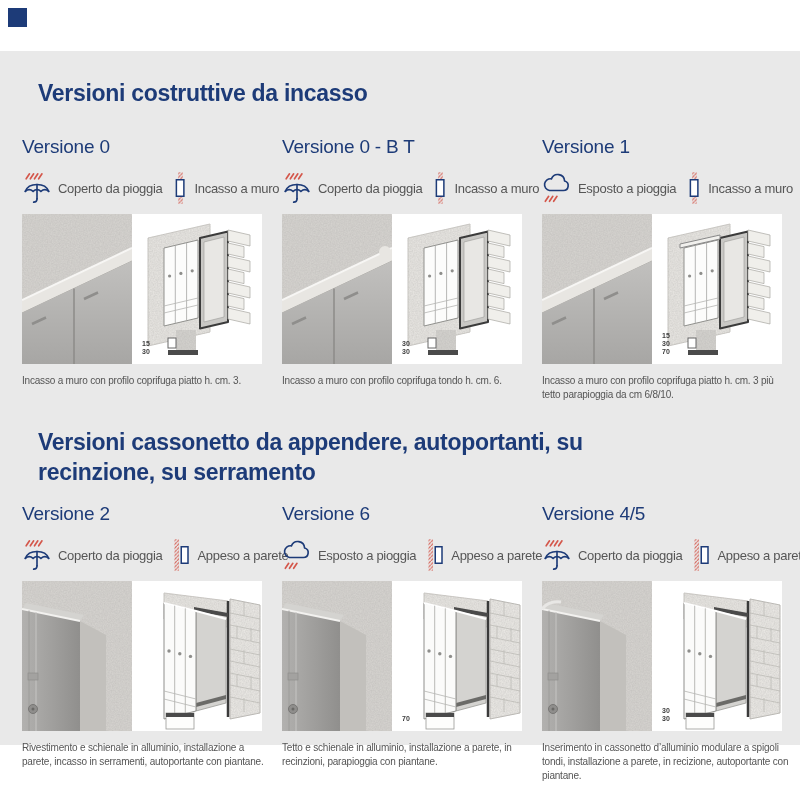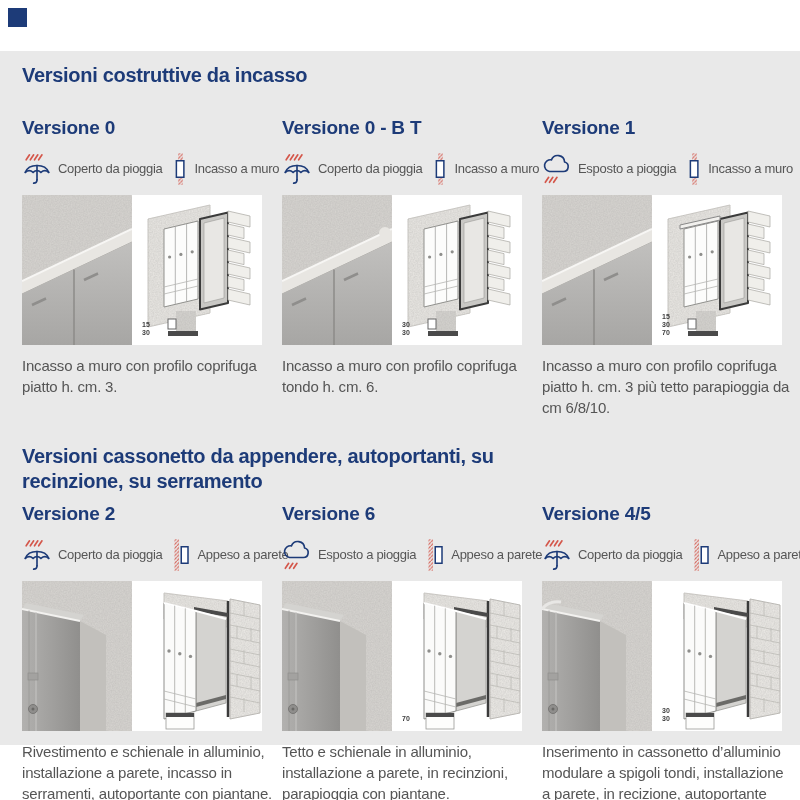--- a/index.html
+++ b/index.html
@@ -8,38 +8,38 @@
     font-family:"Liberation Sans", sans-serif;
     -webkit-font-smoothing:antialiased;
   }
   .topband{height:51px;background:#ffffff;position:relative}
   .corner-square{position:absolute;left:8px;top:8px;width:19px;height:19px;background:#1d3b78}
   .content{
     background:#e9e9e9;height:694px;box-sizing:border-box;
     padding:12px 18px 0 22px;
   }
   .sec-heading{
-    color:#1d3b78;font-size:20px;font-weight:700;margin:0;
+    color:#1d3b78;font-size:23px;font-weight:700;margin:16px;
     letter-spacing:-0.3px;line-height:1.28;
   }
   .sec-heading.second{margin-top:26px;max-width:560px}
   .cards{display:grid;grid-template-columns:240px 240px 240px;column-gap:20px;margin-top:28px}
   .cards.second{margin-top:8px}
-  .vtitle{color:#1d3b78;font-size:19px;font-weight:700;margin:0 0 9px;letter-spacing:-0.2px}
+  .vtitle{color:#1d3b78;font-size:19px;font-weight:400;margin:0 0 9px;letter-spacing:-0.2px}
   .iconrow{display:flex;align-items:center;height:42px;margin-bottom:5px}
   .ig{display:flex;align-items:center}
   .ig2{margin-left:11px}
   .ilabel{font-size:13px;color:#565656;letter-spacing:-0.3px;margin-left:6px;white-space:nowrap}
   .panel{width:240px;height:150px;background:#ffffff;display:flex;position:relative}
   .ph{width:110px;height:150px;display:block;flex:none}
   .drawing{position:relative;width:126px;height:150px;margin-left:auto}
   .drawing svg{width:126px;height:150px;display:block}
   .dims{position:absolute;left:6px;bottom:8px;display:flex;flex-direction:column}
   .dim{font-size:7px;line-height:8px;color:#3d3d3d;font-weight:700}
-  .caption{width:252px;font-size:15px;line-height:1.4;color:#555555;letter-spacing:-0.2px;margin:10px 0 0}
+  .caption{width:252px;font-size:10px;line-height:1.4;color:#555555;letter-spacing:-0.2px;margin:10px 0 0}
   .icon-svg{display:block}
 </style>
 </head>
 <body>
 
 <svg width="0" height="0" style="position:absolute" aria-hidden="true">
   <defs>
     <filter id="grain">
       <feTurbulence type="fractalNoise" baseFrequency="0.75" numOctaves="2" result="t"></feTurbulence>
       <feColorMatrix in="t" type="matrix" values="0 0 0 0 0.42  0 0 0 0 0.41  0 0 0 0 0.40  0 0 0 0.5 0" result="g"></feColorMatrix>

